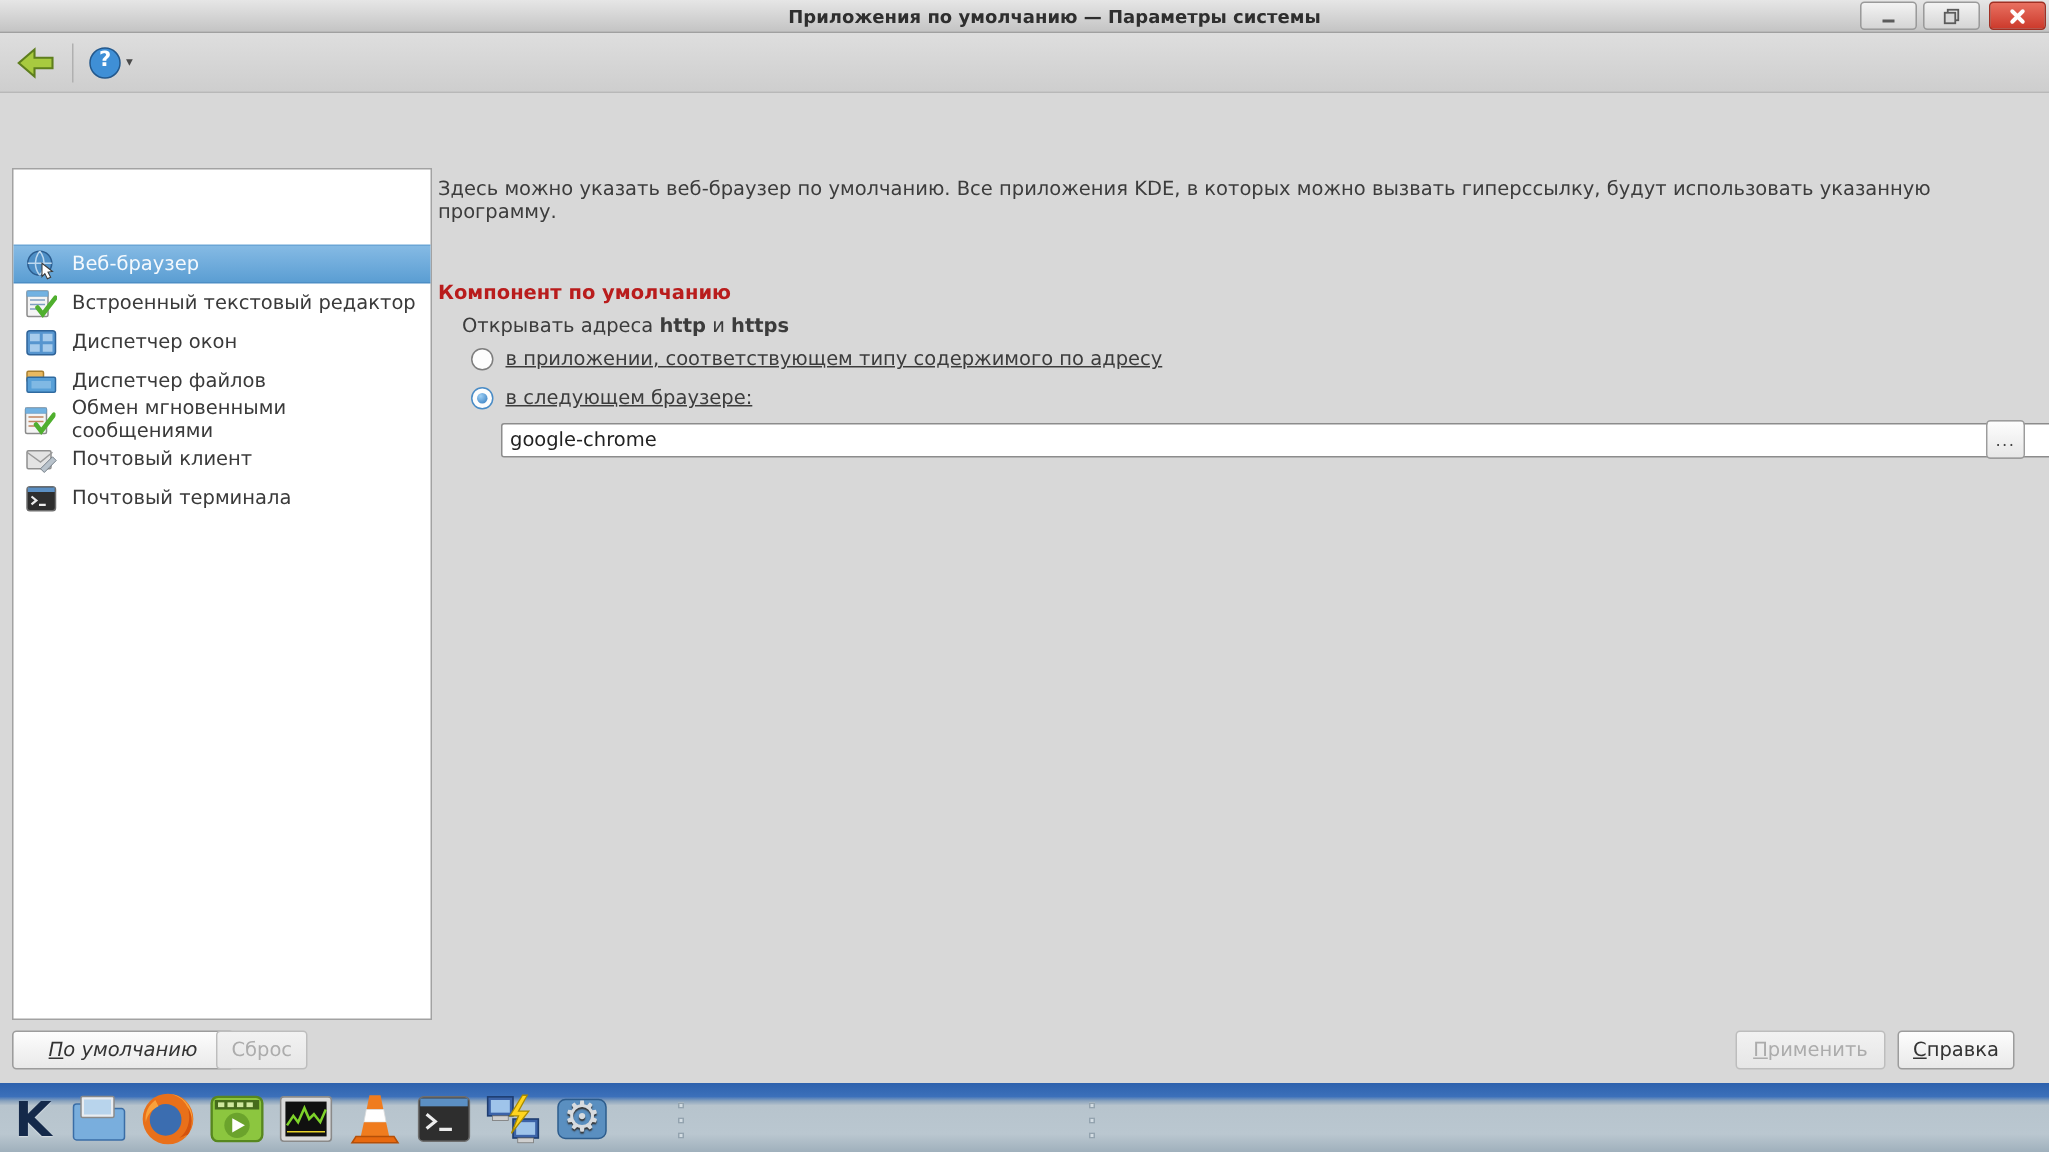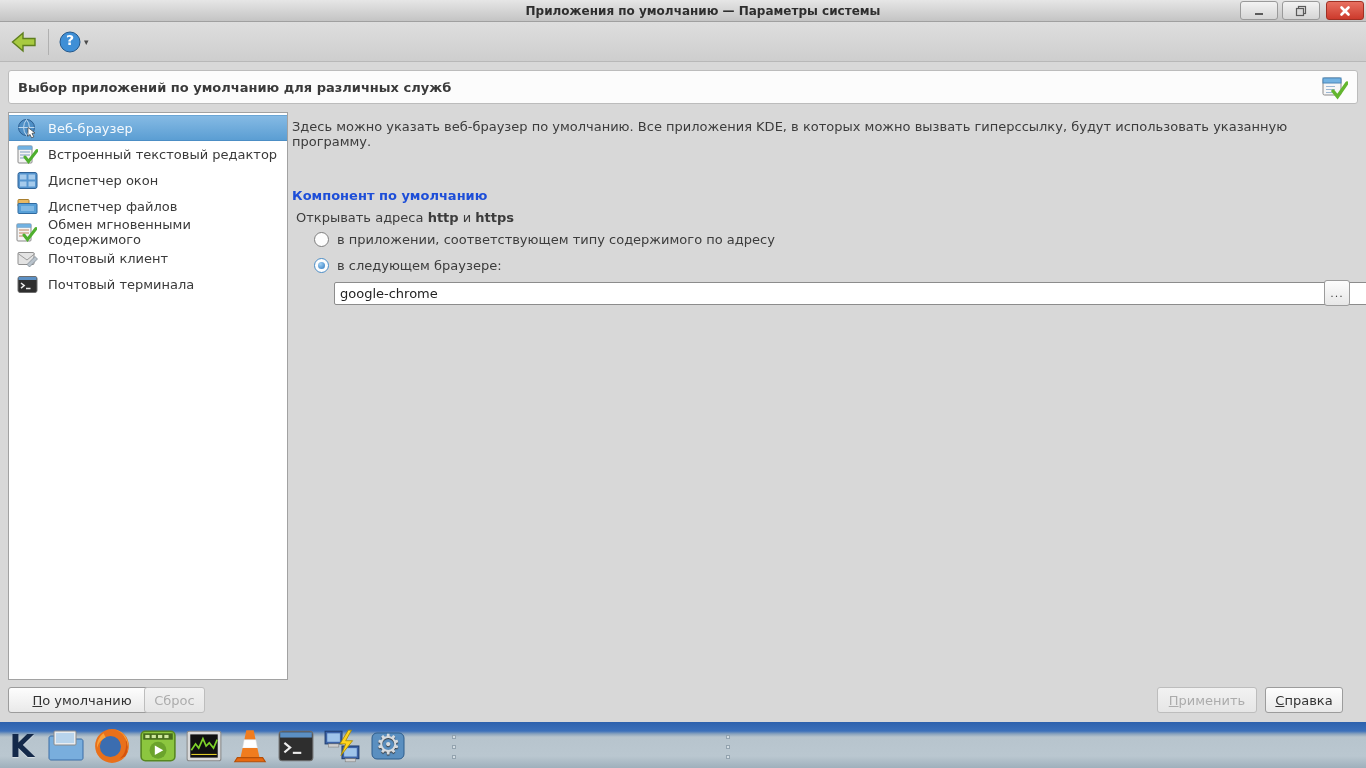--- a/index.html
+++ b/index.html
@@ -31,48 +31,48 @@
     background:#fcfcfc; border:1px solid #bcbcbc; border-radius:3px;
     display:flex; align-items:center; padding:0 9px; }
   .header .htitle { font-size:13px; font-weight:bold; color:#3a3a3a; flex:1; }
 
   
   .sidebar { position:absolute; left:8px; top:112px; width:280px; height:568px;
     background:#ffffff; border:1px solid #a2a2a2; padding-top:2px; }
   .side-item { height:26px; display:flex; align-items:center; gap:10px; padding-left:7px;
     font-size:13px; color:#3a3a3a; }
   .side-item.selected { background:linear-gradient(#85bae4,#5b9ed3); color:#f4f9fd;
-    border-top:1px solid #6ba6d6; border-bottom:1px solid #4c8ec5; }
+    border-top:1px solid #6ba6d6; border-bottom:1px solid #4c8ec5;margin-top:48px; }
   .side-icon { width:22px; height:22px; display:flex; align-items:center; justify-content:center; }
 
   
   .content { position:absolute; left:292px; top:112px; width:1074px; height:568px; }
   .desc { position:absolute; left:0; top:7px; width:1068px; font-size:13px; color:#3c3c3c; }
-  .section-title { position:absolute; left:0; top:76px; font-size:13px; font-weight:bold; color:#1d4ed8;text-align:right; }
-  .open-line { position:absolute; left:4px; top:98px; font-size:13px; color:#3c3c3c; }
-  .radio-row { position:absolute; display:flex; align-items:center; gap:8px; font-size:13px; color:#3c3c3c; }
+  .section-title { position:absolute; left:0; top:76px; font-size:13px; font-weight:bold; color:#b91c1c;text-align:right; }
+  .open-line { position:absolute; left:16px; top:98px; font-size:13px; color:#3c3c3c; }
+  .radio-row { position:absolute; display:flex; align-items:center; gap:8px; font-size:13px; color:#3c3c3c;text-decoration:underline; }
   .radio-row.r1 { left:22px; top:120px; } .radio-row.r2 { left:22px; top:146px; }
   .radio { width:15px; height:15px; border-radius:50%; border:1px solid #7e7e7e; background:#fdfdfd; position:relative; }
   .radio.checked { border-color:#4a8cc6; }
   .radio.checked::after { content:""; position:absolute; left:3px; top:3px; width:7px; height:7px;
     border-radius:50%; background:radial-gradient(circle at 35% 30%, #9fd0f5, #2f78bd); }
   .browser-input { position:absolute; left:42px; top:170px; width:1116px; height:23px;
     border:1px solid #8c8c8c; border-radius:2px; background:#fff; font-size:13px;
     font-family:"DejaVu Sans","Liberation Sans",sans-serif; color:#222; padding:0 5px; }
   .browse-btn { position:absolute; left:1032px; top:168px; width:26px; height:26px;
     border:1px solid #9c9c9c; border-radius:3px; background:linear-gradient(#fdfdfd,#e7e7e7);
     font-size:11px; color:#444; display:flex; align-items:center; justify-content:center; letter-spacing:1px; }
 
   
   .btn { position:absolute; height:26px; border:1px solid #9c9c9c; border-radius:3px;
     background:linear-gradient(#fdfdfd,#e9e9e9); font-size:13px; color:#333;
     display:flex; align-items:center; justify-content:center; }
   .btn.disabled { color:#acacac; border-color:#bdbdbd; background:linear-gradient(#f2f2f2,#e6e6e6); }
   .btn .mn { text-decoration:underline; }
-  .btn-defaults { left:8px; top:687px; width:148px; }
+  .btn-defaults { left:8px; top:687px; width:148px;font-style:italic; }
   .btn-reset { left:144px; top:687px; width:61px; }
   .btn-apply { left:1157px; top:687px; width:100px; }
   .btn-help { left:1265px; top:687px; width:78px; }
 
   
   .taskbar { position:absolute; left:0; top:722px; width:1366px; height:46px;
     background:linear-gradient(180deg,#2d61ad 0px,#3c70ba 9px,#8aa3bd 12px,#b7c4cd 15px,#bac7d0 34px,#9fb0bc 46px); }
   .launcher { position:absolute; top:2px; width:44px; height:44px; display:flex;
     align-items:center; justify-content:center; }
   .kglyph { font-size:32px; font-weight:bold; color:#14294a; text-shadow:0 1px 1px rgba(255,255,255,.45); }
@@ -116,29 +116,20 @@
       <span style="position:relative;width:22px;height:22px;display:inline-block">
         <svg width="22" height="22" viewBox="0 0 22 22">
             <circle cx="11" cy="11" r="10" fill="#3f8fd6" stroke="#23588c"></circle>
           </svg>
         <span style="position:absolute;left:0;top:1px;width:22px;text-align:center;color:#fff;font-weight:bold;font-size:14px;">?</span>
       </span>
       <span class="dropdown-arrow">▾</span>
     </div>
   </div>
 
-  <div class="header">
-    <span class="htitle">Выбор приложений по умолчанию для различных служб</span>
-    <svg width="27" height="27" viewBox="0 0 27 27">
-      <rect x="2" y="4" width="18" height="17" rx="1.5" fill="#f6f6f6" stroke="#8a8a8a"></rect>
-      <rect x="2" y="4" width="18" height="5" fill="#72b2e2" stroke="#4a86b8"></rect>
-      <path d="M5 12.5h9M5 15.5h9M5 18.5h6" stroke="#9bb7d4"></path>
-      <path d="M12 17l4.5 5.5L26 9" stroke="#63b62e" stroke-width="3.5" fill="none" stroke-linecap="round"></path>
-    </svg>
-  </div>
 
   <div class="sidebar">
     <div class="side-item selected">
       <span class="side-icon">
         <svg width="21" height="21" viewBox="0 0 21 21">
           <circle cx="9.5" cy="9.5" r="8" fill="#4e8fc6" stroke="#2c5d8f"></circle>
           <path d="M1.5 9.5h16M9.5 1.5a12.5 12.5 0 010 16M9.5 1.5a12.5 12.5 0 000 16" stroke="#bcd8ef" fill="none"></path>
           <path d="M11 9.5l7 5.5-3 .4 1.8 3.4-2.2 1-1.7-3.4-1.9 2z" fill="#fff" stroke="#3a3a3a" stroke-width=".7"></path>
         </svg>
       </span>
@@ -179,21 +170,21 @@
     </div>
     <div class="side-item">
       <span class="side-icon">
         <svg width="21" height="21" viewBox="0 0 21 21">
           <rect x="1" y="2" width="14" height="17" rx="1" fill="#f4f4f4" stroke="#8a8a8a"></rect>
           <rect x="1" y="2" width="14" height="3.5" fill="#72b2e2" stroke="#6a9cc4" stroke-width=".5"></rect>
           <path d="M3 8h10M3 11h10M3 14h7" stroke="#c0845f"></path>
           <path d="M8 13l3.5 4.5L20 6.5" stroke="#4faf2e" stroke-width="3" fill="none" stroke-linecap="round"></path>
         </svg>
       </span>
-      <span>Обмен мгновенными содержимого</span>
+      <span>Обмен мгновенными сообщениями</span>
     </div>
     <div class="side-item">
       <span class="side-icon">
         <svg width="21" height="21" viewBox="0 0 21 21">
           <rect x="1" y="4.5" width="16" height="12" rx="1" fill="#e3e3e3" stroke="#8f8f8f"></rect>
           <path d="M1 5.5l9 6.5 8-6.5" fill="none" stroke="#9a9a9a"></path>
           <path d="M10 16.5l8-8 2.5 2.5-8 8z" fill="#b9c3cc" stroke="#6b7680" stroke-width=".6"></path>
         </svg>
       </span>
       <span>Почтовый клиент</span>

